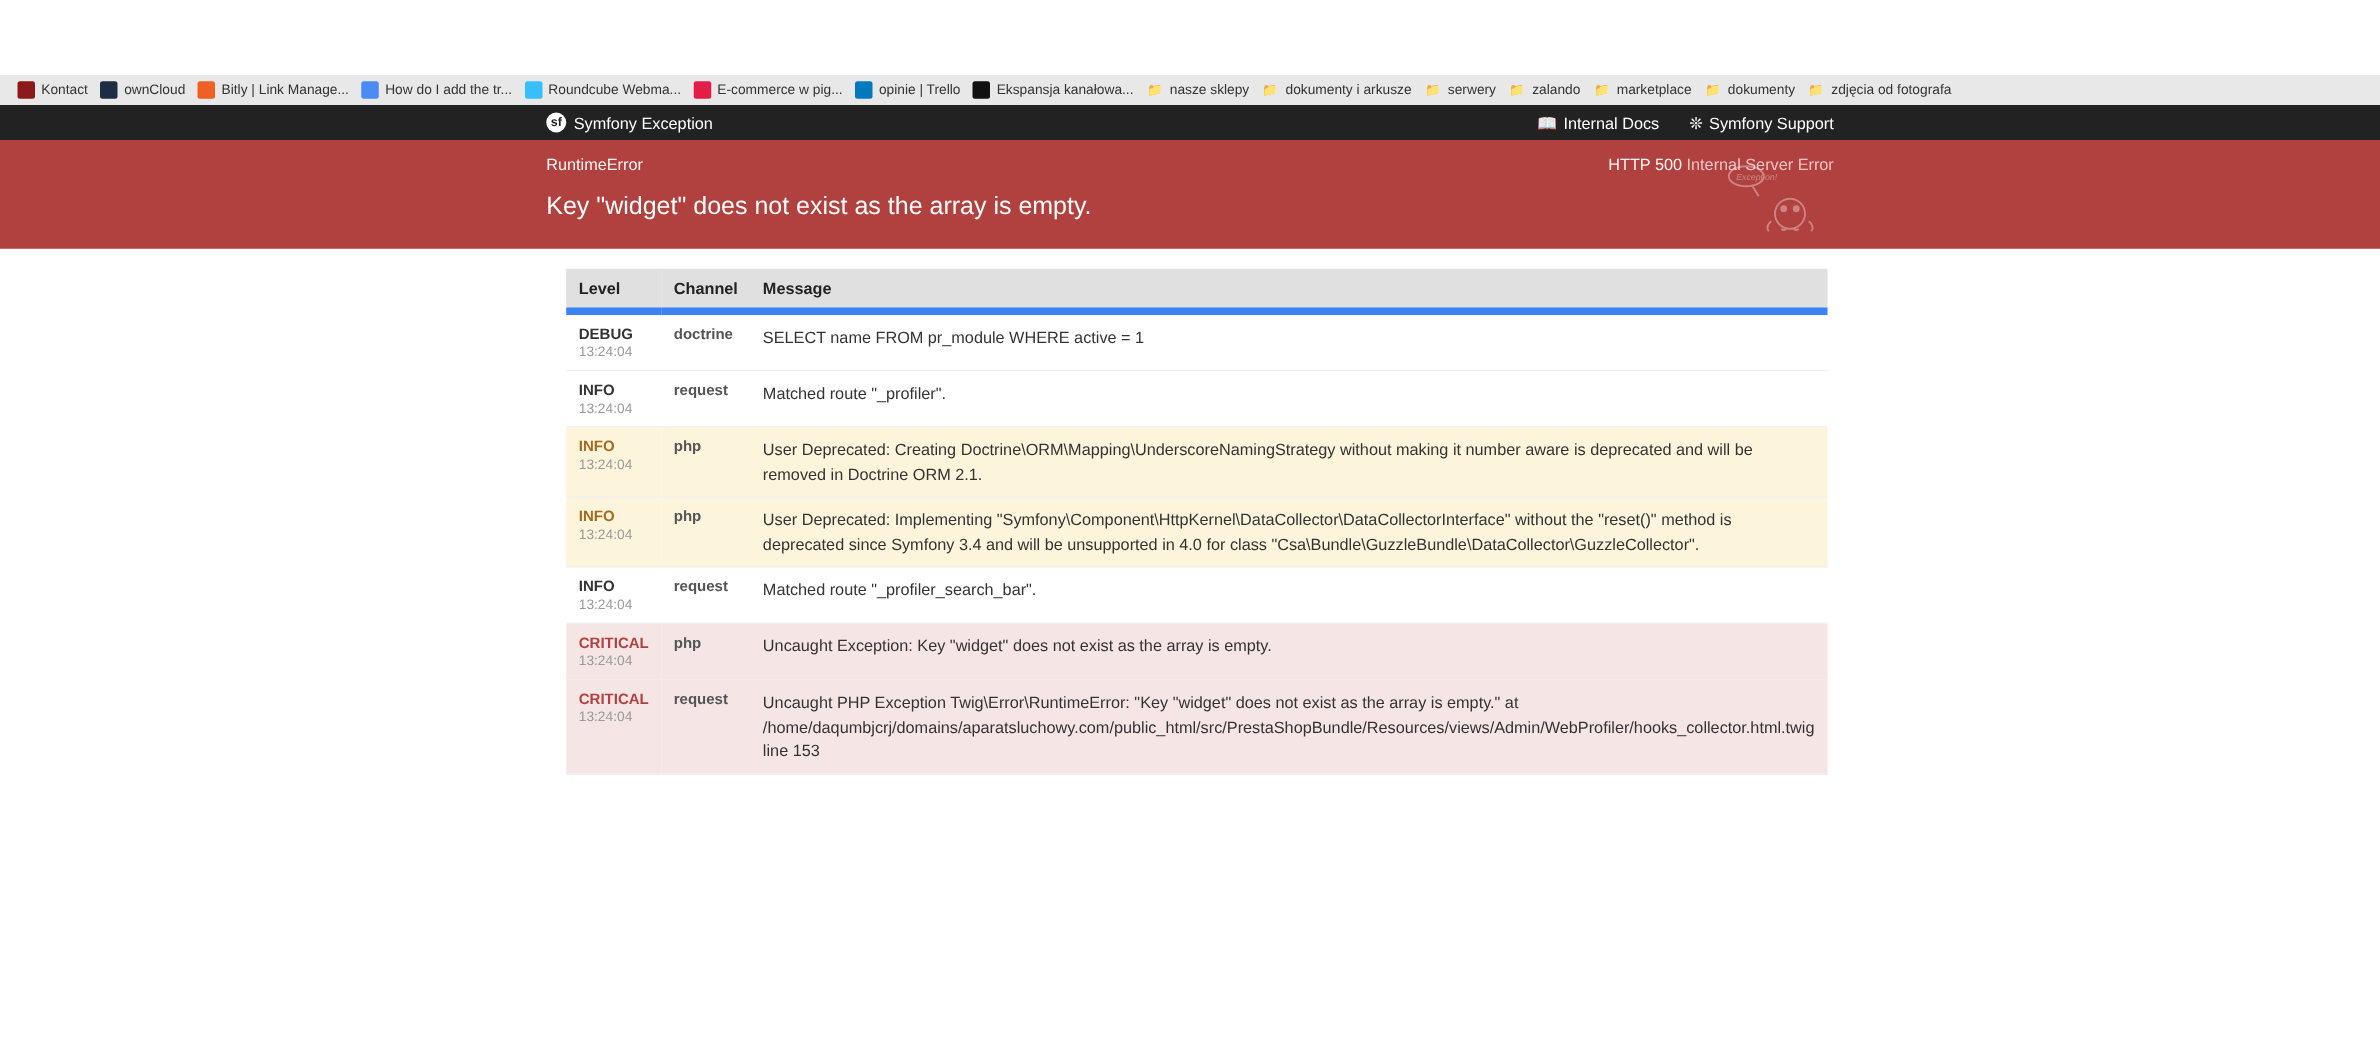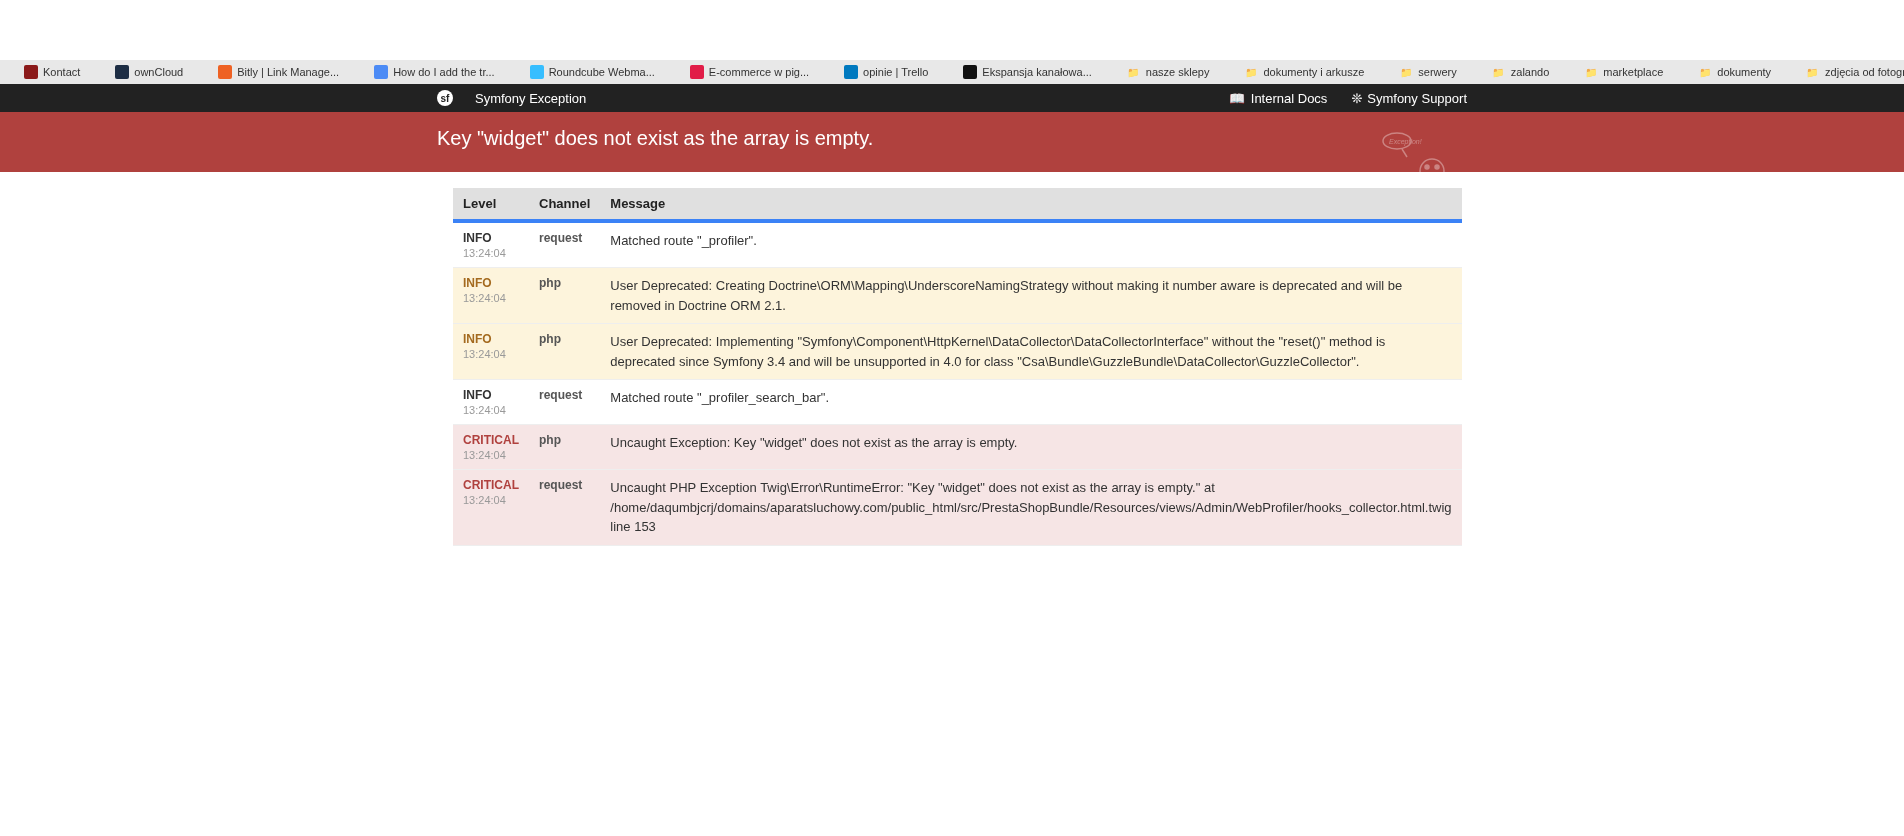--- a/index.html
+++ b/index.html
@@ -1,47 +1,47 @@
 <!DOCTYPE html>
 <html><head>
 <meta charset="utf-8">
 <style>
 * { margin: 0; padding: 0; box-sizing: border-box; }
 body { font-family: -apple-system, BlinkMacSystemFont, "Segoe UI", Helvetica, Arial, sans-serif; font-size: 13px; background: #fff; color: #222; }
 .browser-top { height: 60px; background: #fff; }
-.bookmarks-bar { background: #e8e8e8; height: 24px; display: flex; align-items: center; padding: 0 24px; gap: 35px; font-size: 11px; color: #333; overflow: hidden; white-space: nowrap; }
+.bookmarks-bar { background: #e8e8e8; height: 24px; display: flex; align-items: center; padding: 0 14px; gap: 10px; font-size: 11px; color: #333; overflow: hidden; white-space: nowrap; }
 .bookmark { display: flex; align-items: center; gap: 5px; cursor: pointer; }
 .bm-icon { width: 14px; height: 14px; display: inline-flex; align-items: center; justify-content: center; font-size: 10px; }
 .folder-icon { color: #d9a23d; }
 .site-icon { width: 14px; height: 14px; border-radius: 2px; display: inline-block; }
 
 .sf-header { background: #222; color: #fff; height: 28px; display: flex; align-items: center; padding: 0 16px; }
 .sf-header-inner { max-width: 1030px; margin: 0 auto; width: 100%; display: flex; align-items: center; }
-.sf-header-left { display: flex; align-items: center; gap: 22px; font-size: 13px; }
+.sf-header-left { display: flex; align-items: center; gap: 6px; font-size: 13px; }
 .sf-header-right { margin-left: auto; display: flex; gap: 24px; font-size: 13px; }
 .sf-header-right a { color: #fff; text-decoration: none; display: flex; align-items: center; gap: 5px; }
 .sf-logo { width: 16px; height: 16px; background: #fff; color: #222; border-radius: 50%; display: inline-flex; align-items: center; justify-content: center; font-size: 10px; font-weight: bold; }
 
 .error-banner { background: #b0413e; color: #fff; padding: 12px 16px 20px; position: relative; }
 .error-inner { max-width: 1030px; margin: 0 auto; position: relative; }
 .error-topline { display: flex; justify-content: space-between; font-size: 13px; margin-bottom: 12px; opacity: 0.95; }
 .error-class { color: #fff; }
 .error-http { color: #f7cccc; }
 .error-http strong { color: #fff; font-weight: normal; }
 .error-message { font-size: 20px; font-weight: 400; line-height: 1.4; max-width: 780px; }
 .ghost-decoration { position: absolute; right: 0; top: 5px; opacity: 0.5; }
 
 .main { max-width: 1030px; margin: 16px auto 0; padding: 0 16px; }
 .tabs { display: flex; background: transparent; }
 .tab { padding: 9px 18px; background: #fff; border: 1px solid #ddd; border-bottom: none; font-size: 14px; color: #222; cursor: pointer; display: flex; align-items: center; gap: 8px; }
 .tab.active { background: #666; color: #fff; border-color: #666; }
 .tab-badge { background: #b0413e; color: #fff; font-size: 11px; padding: 1px 6px; border-radius: 2px; font-weight: bold; }
 
 .log-table { width: 100%; border-collapse: collapse; margin-top: 12px; font-size: 13px; }
-.log-table thead th { background: #e0e0e0; text-align: left; padding: 8px 10px; font-weight: bold; border-bottom: 4px solid #3b82f6; }
+.log-table thead th { background: #e0e0e0; text-align: left; padding: 8px 10px; font-weight: bold; border-bottom: 6px solid #3b82f6; }
 .log-table td { padding: 8px 10px; vertical-align: top; border-bottom: 1px solid #eee; }
 .log-table tbody tr { background: #fff; }
 .log-table tbody tr.status-warning { background: #fdf4dc; }
 .log-table tbody tr.status-error { background: #f6e5e5; }
 .log-level { font-weight: bold; font-size: 12px; }
 .log-time { color: #999; font-size: 11px; margin-top: 2px; }
 .log-channel { font-weight: bold; font-size: 12px; color: #555; }
 .lvl-DEBUG { color: #333; }
 .lvl-INFO { color: #333; }
 .status-warning .lvl-INFO { color: #a46a1f; }
@@ -148,20 +148,27 @@
       <a>
         <span>❊</span>
         <span>Symfony Support</span>
       </a>
     </div>
   </div>
 </div>
 
 <div class="error-banner">
   <div class="error-inner">
+    <div class="error-topline">
+      <span class="error-class">RuntimeError</span>
+      <span class="error-http">
+        <strong>HTTP 500</strong>
+        <span>Internal Server Error</span>
+      </span>
+    </div>
     <h1 class="error-message">Key "widget" does not exist as the array is empty.</h1>
     <div class="ghost-decoration">
       <svg width="90" height="60" viewBox="0 0 90 60" fill="none" stroke="#fff" stroke-width="1.5" opacity="0.7">
         <ellipse cx="20" cy="12" rx="14" ry="8"></ellipse>
         <text x="12" y="15" font-size="7" font-style="italic" fill="#fff" stroke="none">Exception!</text>
         <path d="M25 20 L30 28"></path>
         <circle cx="55" cy="42" r="12"></circle>
         <circle cx="50" cy="38" r="2" fill="#fff"></circle>
         <circle cx="60" cy="38" r="2" fill="#fff"></circle>
         <path d="M40 48 Q35 52 38 56"></path>
@@ -179,20 +186,28 @@
     <thead>
       <tr>
         <th class="col-level">Level</th>
         <th class="col-channel">Channel</th>
         <th>Message</th>
       </tr>
     </thead>
     <tbody id="log-body">
         <tr>
           <td class="col-level">
+            <div class="log-level lvl-DEBUG">DEBUG</div>
+            <div class="log-time">13:24:04</div>
+          </td>
+          <td class="col-channel log-channel">doctrine</td>
+          <td class="log-message-text">SELECT name FROM pr_module WHERE active = 1</td>
+        </tr>
+        <tr>
+          <td class="col-level">
             <div class="log-level lvl-INFO">INFO</div>
             <div class="log-time">13:24:04</div>
           </td>
           <td class="col-channel log-channel">request</td>
           <td class="log-message-text">Matched route "_profiler".</td>
         </tr>
         <tr class="status-warning">
           <td class="col-level">
             <div class="log-level lvl-INFO">INFO</div>
             <div class="log-time">13:24:04</div>

